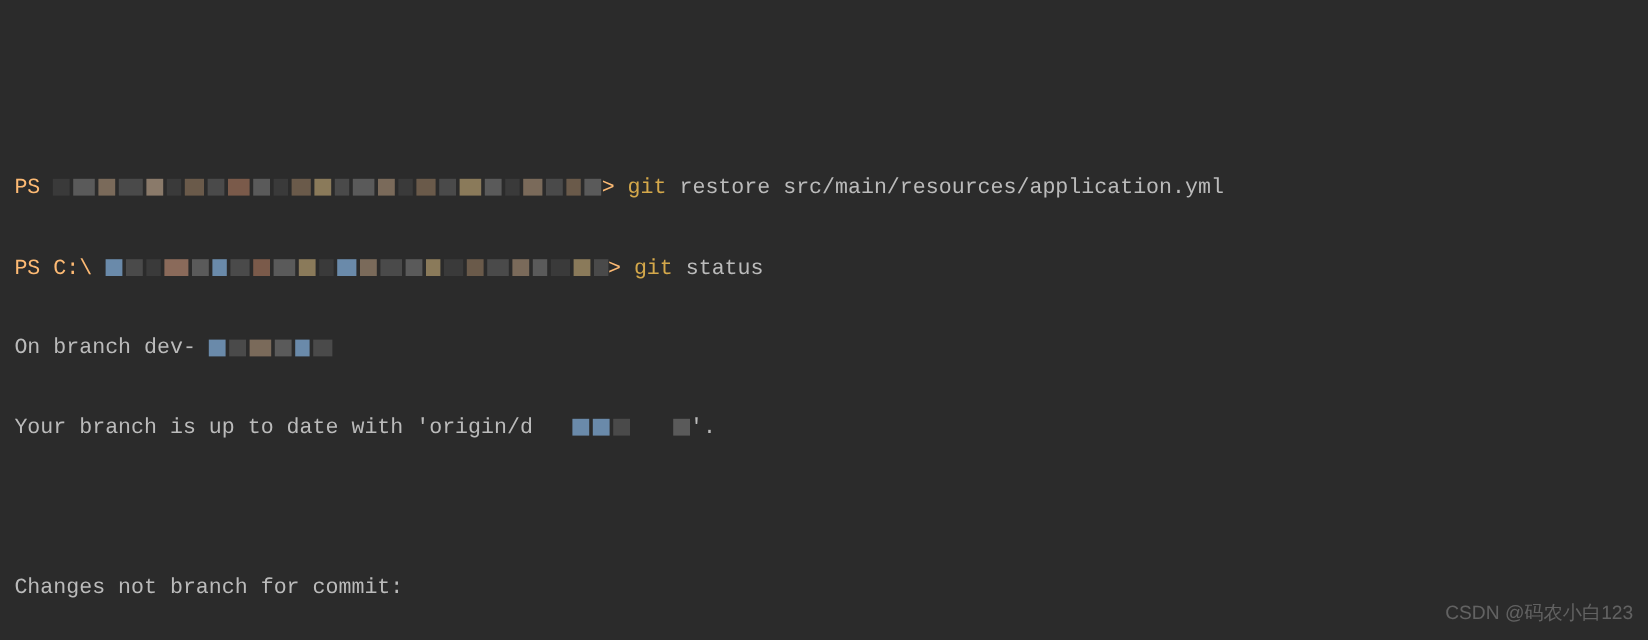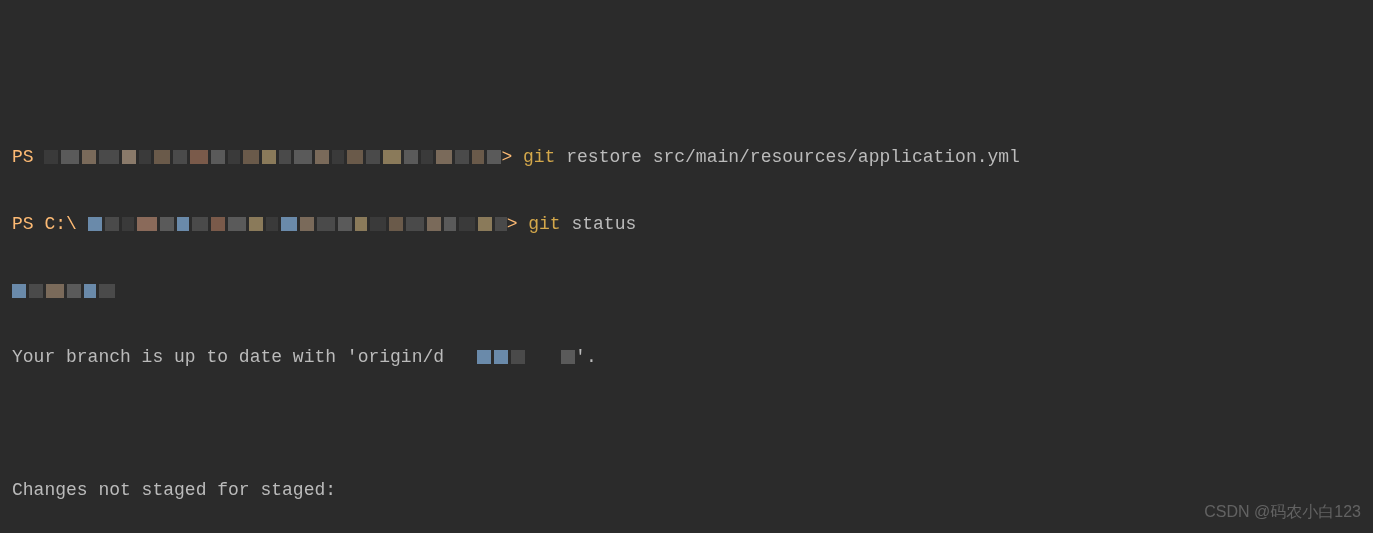--- a/index.html
+++ b/index.html
@@ -48,24 +48,24 @@
       white-space: nowrap;
     }
   </style>
 </head>
 <body>
 
 
 
 <div class="line"><span class="prompt-gray">PS </span><span class="redact-row"><span style="width:14px;background:#3a3a3a"></span><span style="width:18px;background:#5a5a5a"></span><span style="width:14px;background:#7a6a5a"></span><span style="width:20px;background:#4a4a4a"></span><span style="width:14px;background:#8a7a6a"></span><span style="width:12px;background:#3a3a3a"></span><span style="width:16px;background:#6a5a4a"></span><span style="width:14px;background:#4a4a4a"></span><span style="width:18px;background:#7a5a4a"></span><span style="width:14px;background:#5a5a5a"></span><span style="width:12px;background:#3a3a3a"></span><span style="width:16px;background:#6a5a4a"></span><span style="width:14px;background:#8a7a5a"></span><span style="width:12px;background:#4a4a4a"></span><span style="width:18px;background:#5a5a5a"></span><span style="width:14px;background:#7a6a5a"></span><span style="width:12px;background:#3a3a3a"></span><span style="width:16px;background:#6a5a4a"></span><span style="width:14px;background:#4a4a4a"></span><span style="width:18px;background:#8a7a5a"></span><span style="width:14px;background:#5a5a5a"></span><span style="width:12px;background:#3a3a3a"></span><span style="width:16px;background:#7a6a5a"></span><span style="width:14px;background:#4a4a4a"></span><span style="width:12px;background:#6a5a4a"></span><span style="width:14px;background:#5a5a5a"></span></span><span class="prompt-gray">&gt; </span><span class="yellow">git</span><span> restore src/main/resources/application.yml</span></div>
 <div class="line"><span class="prompt-gray">PS C:\ </span><span class="redact-row"><span style="width:14px;background:#6a8aaa"></span><span style="width:14px;background:#4a4a4a"></span><span style="width:12px;background:#3a3a3a"></span><span style="width:20px;background:#8a6a5a"></span><span style="width:14px;background:#5a5a5a"></span><span style="width:12px;background:#6a8aaa"></span><span style="width:16px;background:#4a4a4a"></span><span style="width:14px;background:#7a5a4a"></span><span style="width:18px;background:#5a5a5a"></span><span style="width:14px;background:#8a7a5a"></span><span style="width:12px;background:#3a3a3a"></span><span style="width:16px;background:#6a8aaa"></span><span style="width:14px;background:#7a6a5a"></span><span style="width:18px;background:#4a4a4a"></span><span style="width:14px;background:#5a5a5a"></span><span style="width:12px;background:#8a7a5a"></span><span style="width:16px;background:#3a3a3a"></span><span style="width:14px;background:#6a5a4a"></span><span style="width:18px;background:#4a4a4a"></span><span style="width:14px;background:#7a6a5a"></span><span style="width:12px;background:#5a5a5a"></span><span style="width:16px;background:#3a3a3a"></span><span style="width:14px;background:#8a7a5a"></span><span style="width:12px;background:#4a4a4a"></span></span><span class="prompt-gray">&gt; </span><span class="yellow">git</span><span> status</span></div>
-<div class="line"><span class="redact-row"><span style="width:14px;background:#6a8aaa"></span><span style="width:14px;background:#4a4a4a"></span><span style="width:18px;background:#7a6a5a"></span><span style="width:14px;background:#5a5a5a"></span><span style="width:12px;background:#6a8aaa"></span><span style="width:16px;background:#4a4a4a"></span></span></div>
+<div class="line"><span>On branch dev- </span><span class="redact-row"><span style="width:14px;background:#6a8aaa"></span><span style="width:14px;background:#4a4a4a"></span><span style="width:18px;background:#7a6a5a"></span><span style="width:14px;background:#5a5a5a"></span><span style="width:12px;background:#6a8aaa"></span><span style="width:16px;background:#4a4a4a"></span></span></div>
 <div class="line"><span>Your branch is up to date with 'origin/d</span><span class="redact-row"><span style="width:30px;background:transparent"></span><span style="width:14px;background:#6a8aaa"></span><span style="width:14px;background:#6a8aaa"></span><span style="width:14px;background:#4a4a4a"></span><span style="width:30px;background:transparent"></span><span style="width:14px;background:#5a5a5a"></span></span><span>'.</span></div>
 <div class="line">&nbsp;</div>
-<div class="line">Changes not staged for staged:</div>
+<div class="line">Changes not branch for commit:</div>
 
 
 
 
 
 
 
 
 
 

